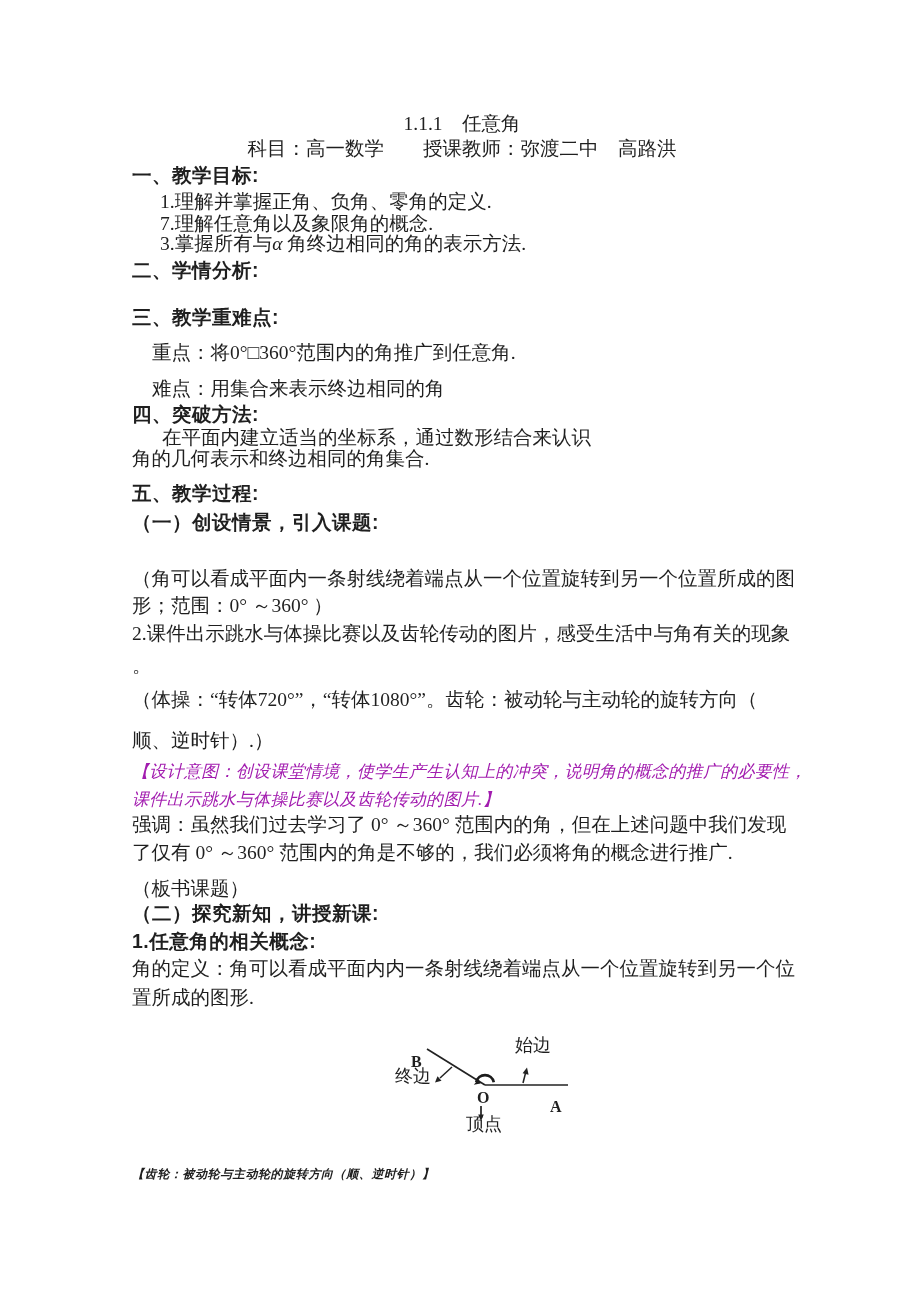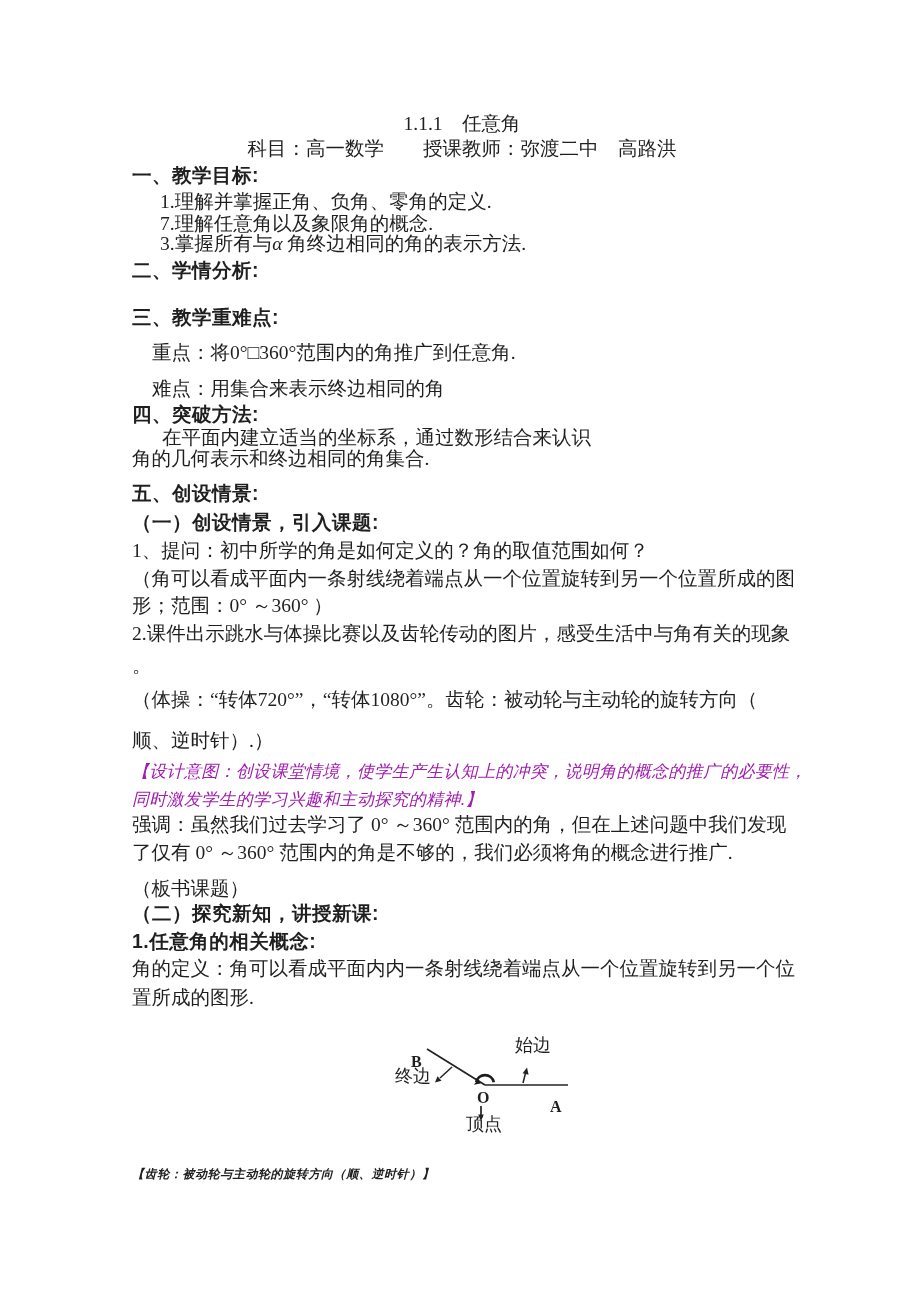--- a/index.html
+++ b/index.html
@@ -42,31 +42,30 @@
   <div class="ln hd" style="top:306px">三、教学重难点:</div>
 
   <div class="ln hd" style="top:259px">二、学情分析:</div>
   <div class="ln ind-kp" style="top:341px">重点：将0°□360°范围内的角推广到任意角.</div>
   <div class="ln ind-kp" style="top:377px">难点：用集合来表示终边相同的角</div>
 
   <div class="ln hd" style="top:403px">四、突破方法:</div>
   <div class="ln ind-mth" style="top:426px">在平面内建立适当的坐标系，通过数形结合来认识</div>
   <div class="ln" style="top:447px">角的几何表示和终边相同的角集合.</div>
 
-  <div class="ln hd" style="top:482px">五、创设情景:</div>
+  <div class="ln hd" style="top:482px">五、教学过程:</div>
   <div class="ln hd" style="top:511px">（一）创设情景，引入课题:</div>
-  <div class="ln" style="top:539px">1、提问：初中所学的角是如何定义的？角的取值范围如何？</div>
   <div class="ln" style="top:567px">（角可以看成平面内一条射线绕着端点从一个位置旋转到另一个位置所成的图</div>
   <div class="ln" style="top:594px">形；范围：0° ～360° ）</div>
   <div class="ln" style="top:622px">2.课件出示跳水与体操比赛以及齿轮传动的图片，感受生活中与角有关的现象</div>
   <div class="ln" style="top:654px">。</div>
   <div class="ln" style="top:688px">（体操：“转体720°”，“转体1080°”。齿轮：被动轮与主动轮的旋转方向（</div>
   <div class="ln" style="top:729px">顺、逆时针）.）</div>
   <div class="ln kai" style="top:760px">【设计意图：创设课堂情境，使学生产生认知上的冲突，说明角的概念的推广的必要性，</div>
-  <div class="ln kai" style="top:788px">同时激发学生的学习兴趣和主动探究的精神.】</div>
+  <div class="ln kai" style="top:788px">课件出示跳水与体操比赛以及齿轮传动的图片.】</div>
   <div class="ln" style="top:813px">强调：虽然我们过去学习了 0° ～360° 范围内的角，但在上述问题中我们发现</div>
   <div class="ln" style="top:841px">了仅有 0° ～360° 范围内的角是不够的，我们必须将角的概念进行推广.</div>
   <div class="ln" style="top:877px">（板书课题）</div>
 
   <div class="ln hd" style="top:902px">（二）探究新知，讲授新课:</div>
   <div class="ln hd" style="top:930px">1.任意角的相关概念:</div>
   <div class="ln" style="top:957px">角的定义：角可以看成平面内内一条射线绕着端点从一个位置旋转到另一个位</div>
   <div class="ln" style="top:986px">置所成的图形.</div>
 
   <svg class="diagram" viewBox="0 0 200 108">

